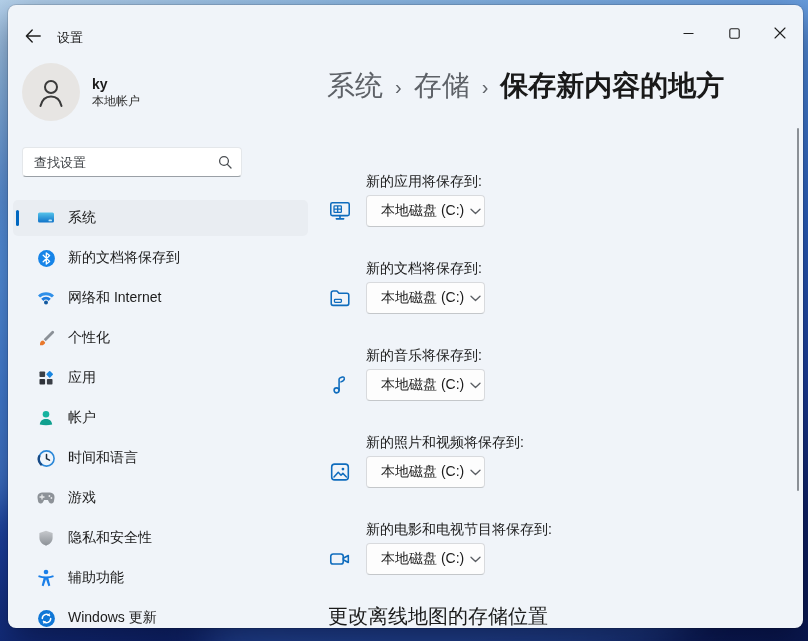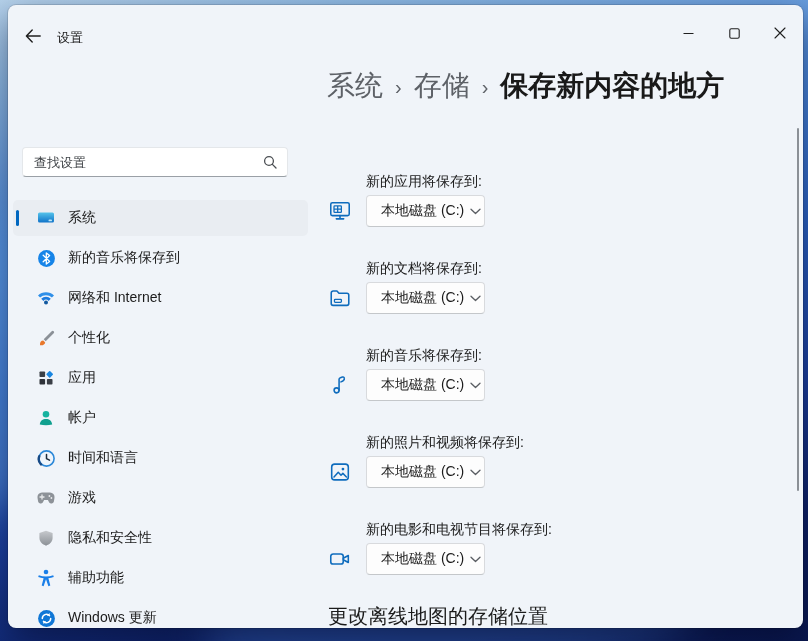--- a/index.html
+++ b/index.html
@@ -27,21 +27,21 @@
   .wc-btn { width:46px; height:34px; display:flex; align-items:center; justify-content:center; color:#1f1f1f; cursor:pointer; }
 
   
   .sidebar { position:absolute; top:40px; left:0; width:310px; bottom:0; }
   .profile { position:absolute; top:18px; left:14px; display:flex; align-items:center; }
   .avatar { width:58px; height:58px; border-radius:50%; background:#e7e5e3; display:flex; align-items:center; justify-content:center; }
   .profile-text { margin-left:12px; }
   .profile-name { font-size:14px; font-weight:bold; color:#1a1a1a; line-height:18px; }
   .profile-type { font-size:12px; color:#2f2f2f; line-height:16px; }
 
-  .search-box { position:absolute; top:102px; left:14px; width:266px; height:30px; background:#ffffff; border:1px solid #e4e7ea; border-bottom:1px solid #9aa0a6; border-radius:4px; display:flex; align-items:center; }
+  .search-box { position:absolute; top:102px; left:14px; width:220px; height:30px; background:#ffffff; border:1px solid #e4e7ea; border-bottom:1px solid #9aa0a6; border-radius:4px; display:flex; align-items:center; }
   .search-input { flex:1; border:none; outline:none; background:transparent; font-size:13px; padding:0 8px 0 11px; color:#1a1a1a; font-family:inherit; }
   .search-input::placeholder { color:#3f4347; opacity:1; }
   .search-icon { margin-right:10px; display:flex; }
 
   .nav { position:absolute; top:155px; left:5px; width:295px; }
   .nav-item { position:relative; height:36px; margin-bottom:4px; display:flex; align-items:center; border-radius:5px; cursor:pointer; padding-left:23px; }
   .nav-item.selected { background:#e9edf2; }
   .nav-item.selected::before { content:""; position:absolute; left:3px; top:10px; width:3px; height:16px; border-radius:2px; background:#0067c0; }
   .nav-icon { width:20px; height:20px; display:flex; align-items:center; justify-content:center; flex:0 0 20px; }
   .nav-label { margin-left:12px; font-size:14px; color:#1b1b1b; white-space:nowrap; }
@@ -97,20 +97,32 @@
       <div class="wc-btn">
         <svg width="12" height="12" viewBox="0 0 12 12">
             <path d="M1 1l10 10M11 1 1 11" stroke="#1f1f1f" stroke-width="1.1" stroke-linecap="round"></path>
           </svg>
       </div>
     </div>
   </div>
 
   <div class="sidebar">
 
+    <div class="profile">
+      <div class="avatar">
+        <svg width="30" height="32" viewBox="0 0 30 32">
+            <circle cx="15" cy="11" r="6" stroke="#3a3a3a" stroke-width="2" fill="none"></circle>
+            <path d="M4.5 30c1.5-6.5 5.5-9.5 10.5-9.5S24 23.5 25.5 30" stroke="#3a3a3a" stroke-width="2" fill="none" stroke-linecap="round"></path>
+          </svg>
+      </div>
+      <div class="profile-text">
+        <div class="profile-name">ky</div>
+        <div class="profile-type">本地帐户</div>
+      </div>
+    </div>
 
     <div class="search-box">
       <input class="search-input" type="text" placeholder="查找设置" style="">
       <span class="search-icon">
         <svg width="14" height="14" viewBox="0 0 14 14">
             <circle cx="6" cy="6" r="4.4" stroke="#4a4e52" stroke-width="1.3" fill="none"></circle>
             <path d="M9.4 9.4 13 13" stroke="#4a4e52" stroke-width="1.3" stroke-linecap="round"></path>
           </svg>
       </span>
     </div>
@@ -133,21 +145,21 @@
         <span class="nav-label">系统</span>
       </div>
 
       <div class="nav-item">
         <span class="nav-icon">
           <svg width="19" height="19" viewBox="0 0 19 19">
               <circle cx="9.5" cy="9.5" r="8.4" fill="#1684e8"></circle>
               <path d="M6.2 6.2l6.4 6.2-3.3 2.6V3.9l3.3 2.6-6.4 6.2" stroke="#fff" stroke-width="1.3" fill="none" stroke-linejoin="round" stroke-linecap="round"></path>
             </svg>
         </span>
-        <span class="nav-label">新的音乐将保存到</span>
+        <span class="nav-label">新的文档将保存到</span>
       </div>
 
       <div class="nav-item">
         <span class="nav-icon">
           <svg width="20" height="20" viewBox="0 0 20 20">
               <path d="M2 7.5a11.4 11.4 0 0 1 16 0l-2.1 2.1a8.4 8.4 0 0 0-11.8 0z" fill="#2f8fe8"></path>
               <path d="M5.2 10.7a6.8 6.8 0 0 1 9.6 0l-2.2 2.2a3.7 3.7 0 0 0-5.2 0z" fill="#1b7ade"></path>
               <circle cx="10" cy="14.6" r="2" fill="#12589f"></circle>
             </svg>
         </span>

